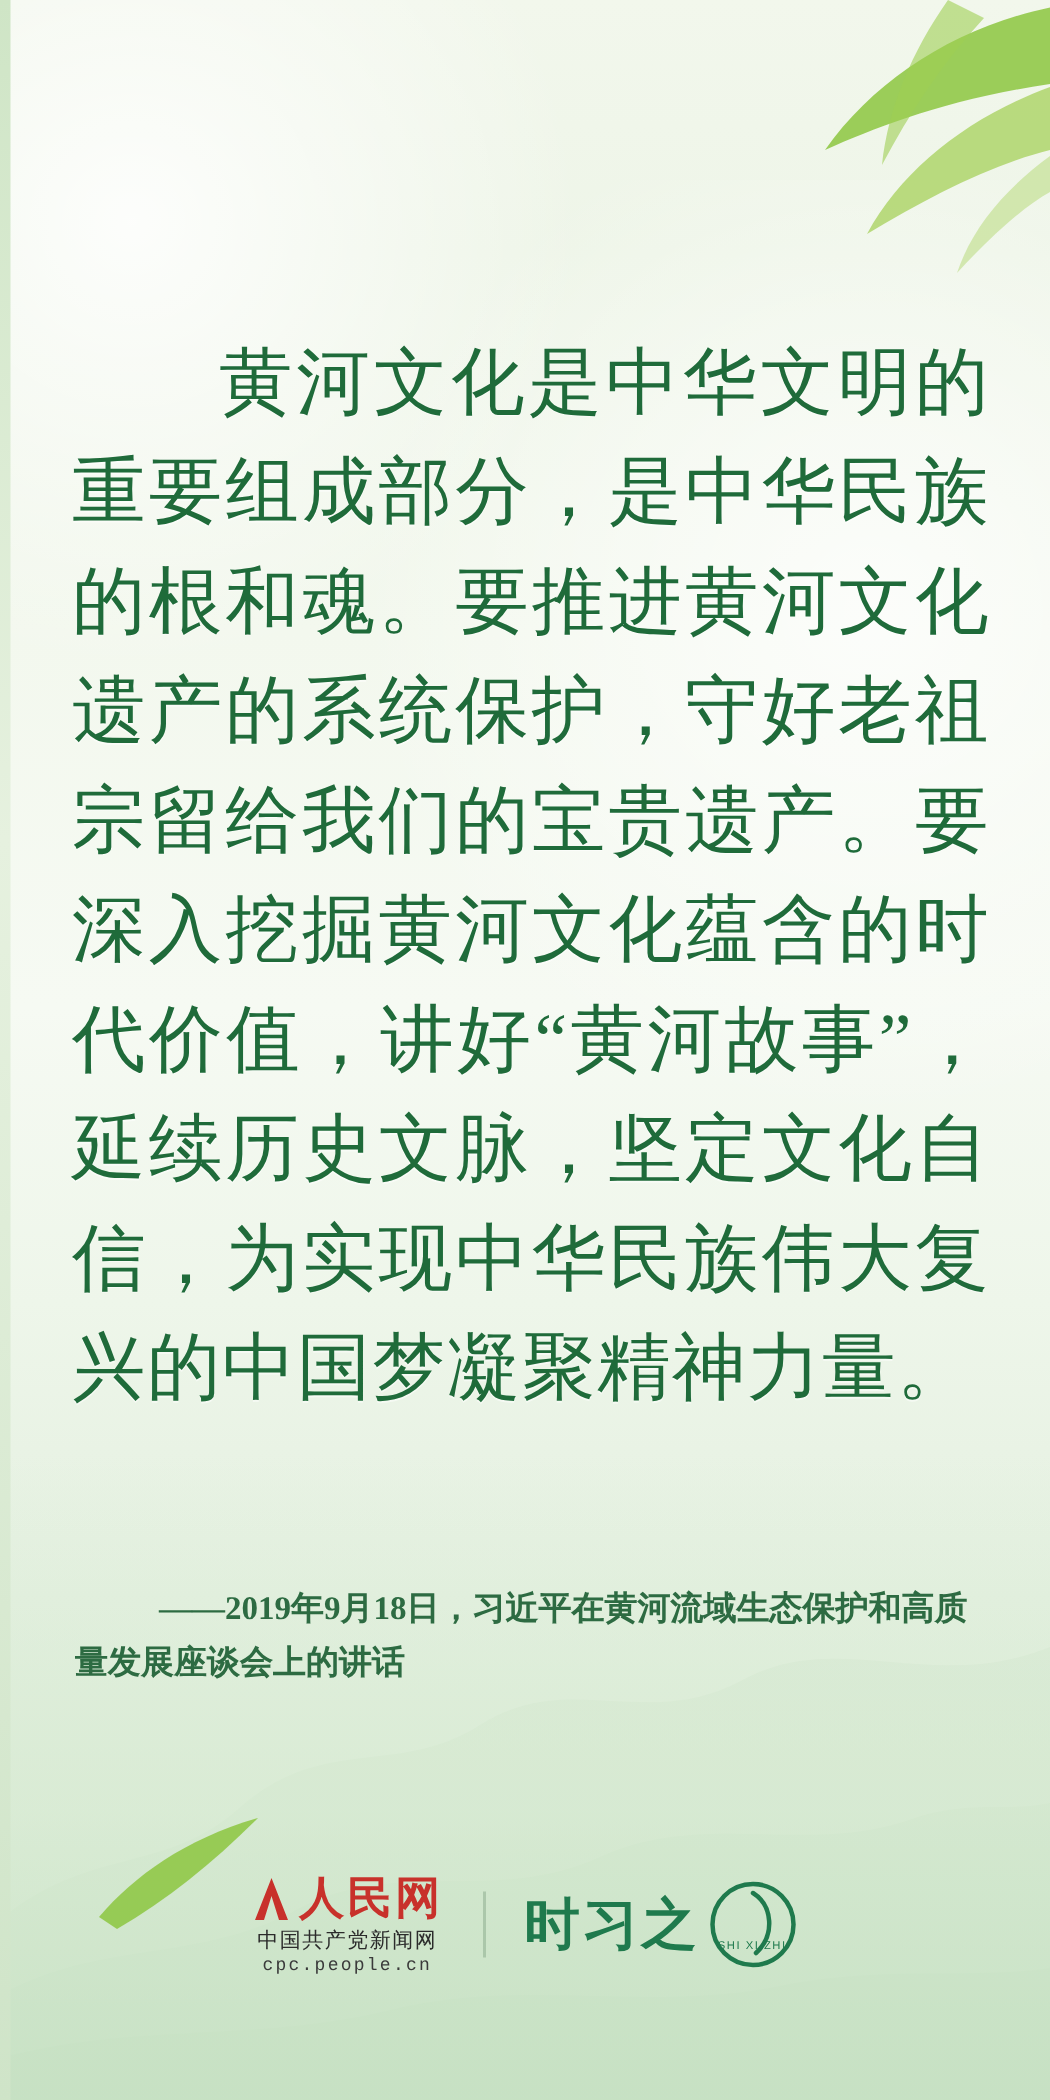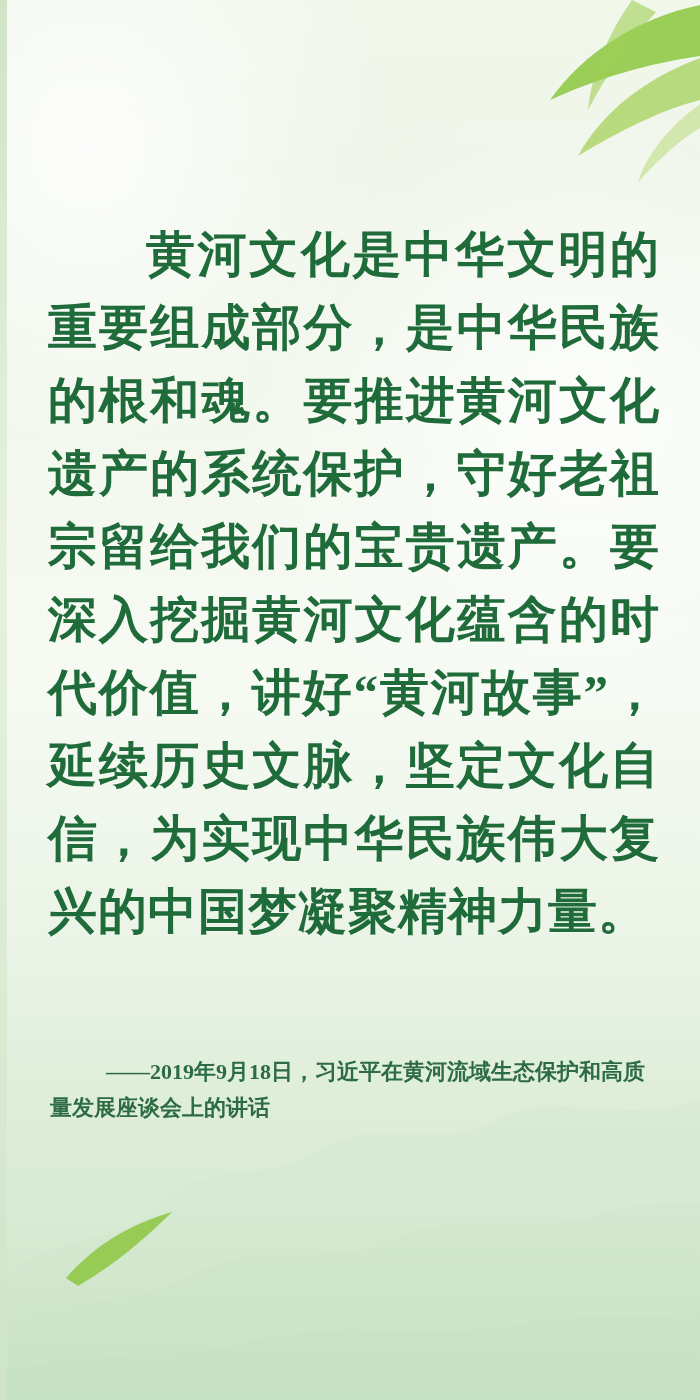--- a/index.html
+++ b/index.html
@@ -108,21 +108,21 @@
   .quote {
     position: absolute;
     left: 48px;
     top: 218px;
     width: 612px;
     color: #1f6b3a;
     font-size: 49px;
     line-height: 73px;
     letter-spacing: 1px;
     text-indent: 98px;
-    font-weight: 700;
+    font-weight: 400;
     text-align: justify;
     text-justify: inter-ideograph;
     font-family: "Liberation Serif", "DejaVu Serif", serif;
     text-shadow: 0 1px 0 rgba(255,255,255,0.5);
   }
 
   .attribution {
     position: absolute;
     left: 50px;
     top: 1040px;
@@ -252,14 +252,41 @@
   </svg>
 
   <div class="edge-left"></div>
 
   <div class="content">
 
     <div class="quote">黄河文化是中华文明的重要组成部分，是中华民族的根和魂。要推进黄河文化遗产的系统保护，守好老祖宗留给我们的宝贵遗产。要深入挖掘黄河文化蕴含的时代价值，讲好“黄河故事”，延续历史文脉，坚定文化自信，为实现中华民族伟大复兴的中国梦凝聚精神力量。</div>
 
     <div class="attribution">——2019年9月18日，习近平在黄河流域生态保护和高质量发展座谈会上的讲话</div>
 
+    <div class="footer">
+
+      <div class="brand-people">
+        <div class="bp-main">
+          <svg class="bp-mark" viewBox="0 0 26 30">
+            <path d="M13,1 L24,29 L18,29 L13,13 L8,29 L2,29 Z" fill="#c8312b"></path>
+          </svg>
+          <span class="bp-name">人民网</span>
+        </div>
+        <div class="bp-sub">中国共产党新闻网</div>
+        <div class="bp-url">cpc.people.cn</div>
+      </div>
+
+      <div class="divider-dot"></div>
+
+      <div class="brand-shixi">
+        <span class="sx-text">时习之</span>
+        <span class="sx-ring">
+          <svg viewBox="0 0 62 62" width="62" height="62">
+            <circle cx="31" cy="31" r="27" fill="none" stroke="#1f7a4d" stroke-width="3"></circle>
+            <path d="M31,10 C44,18 46,38 33,50" fill="none" stroke="#1f7a4d" stroke-width="3" stroke-linecap="round"></path>
+          </svg>
+          <span class="sx-sub">SHI XI ZHI</span>
+        </span>
+      </div>
+
+    </div>
   </div>
 </div>
 
 </body></html>

